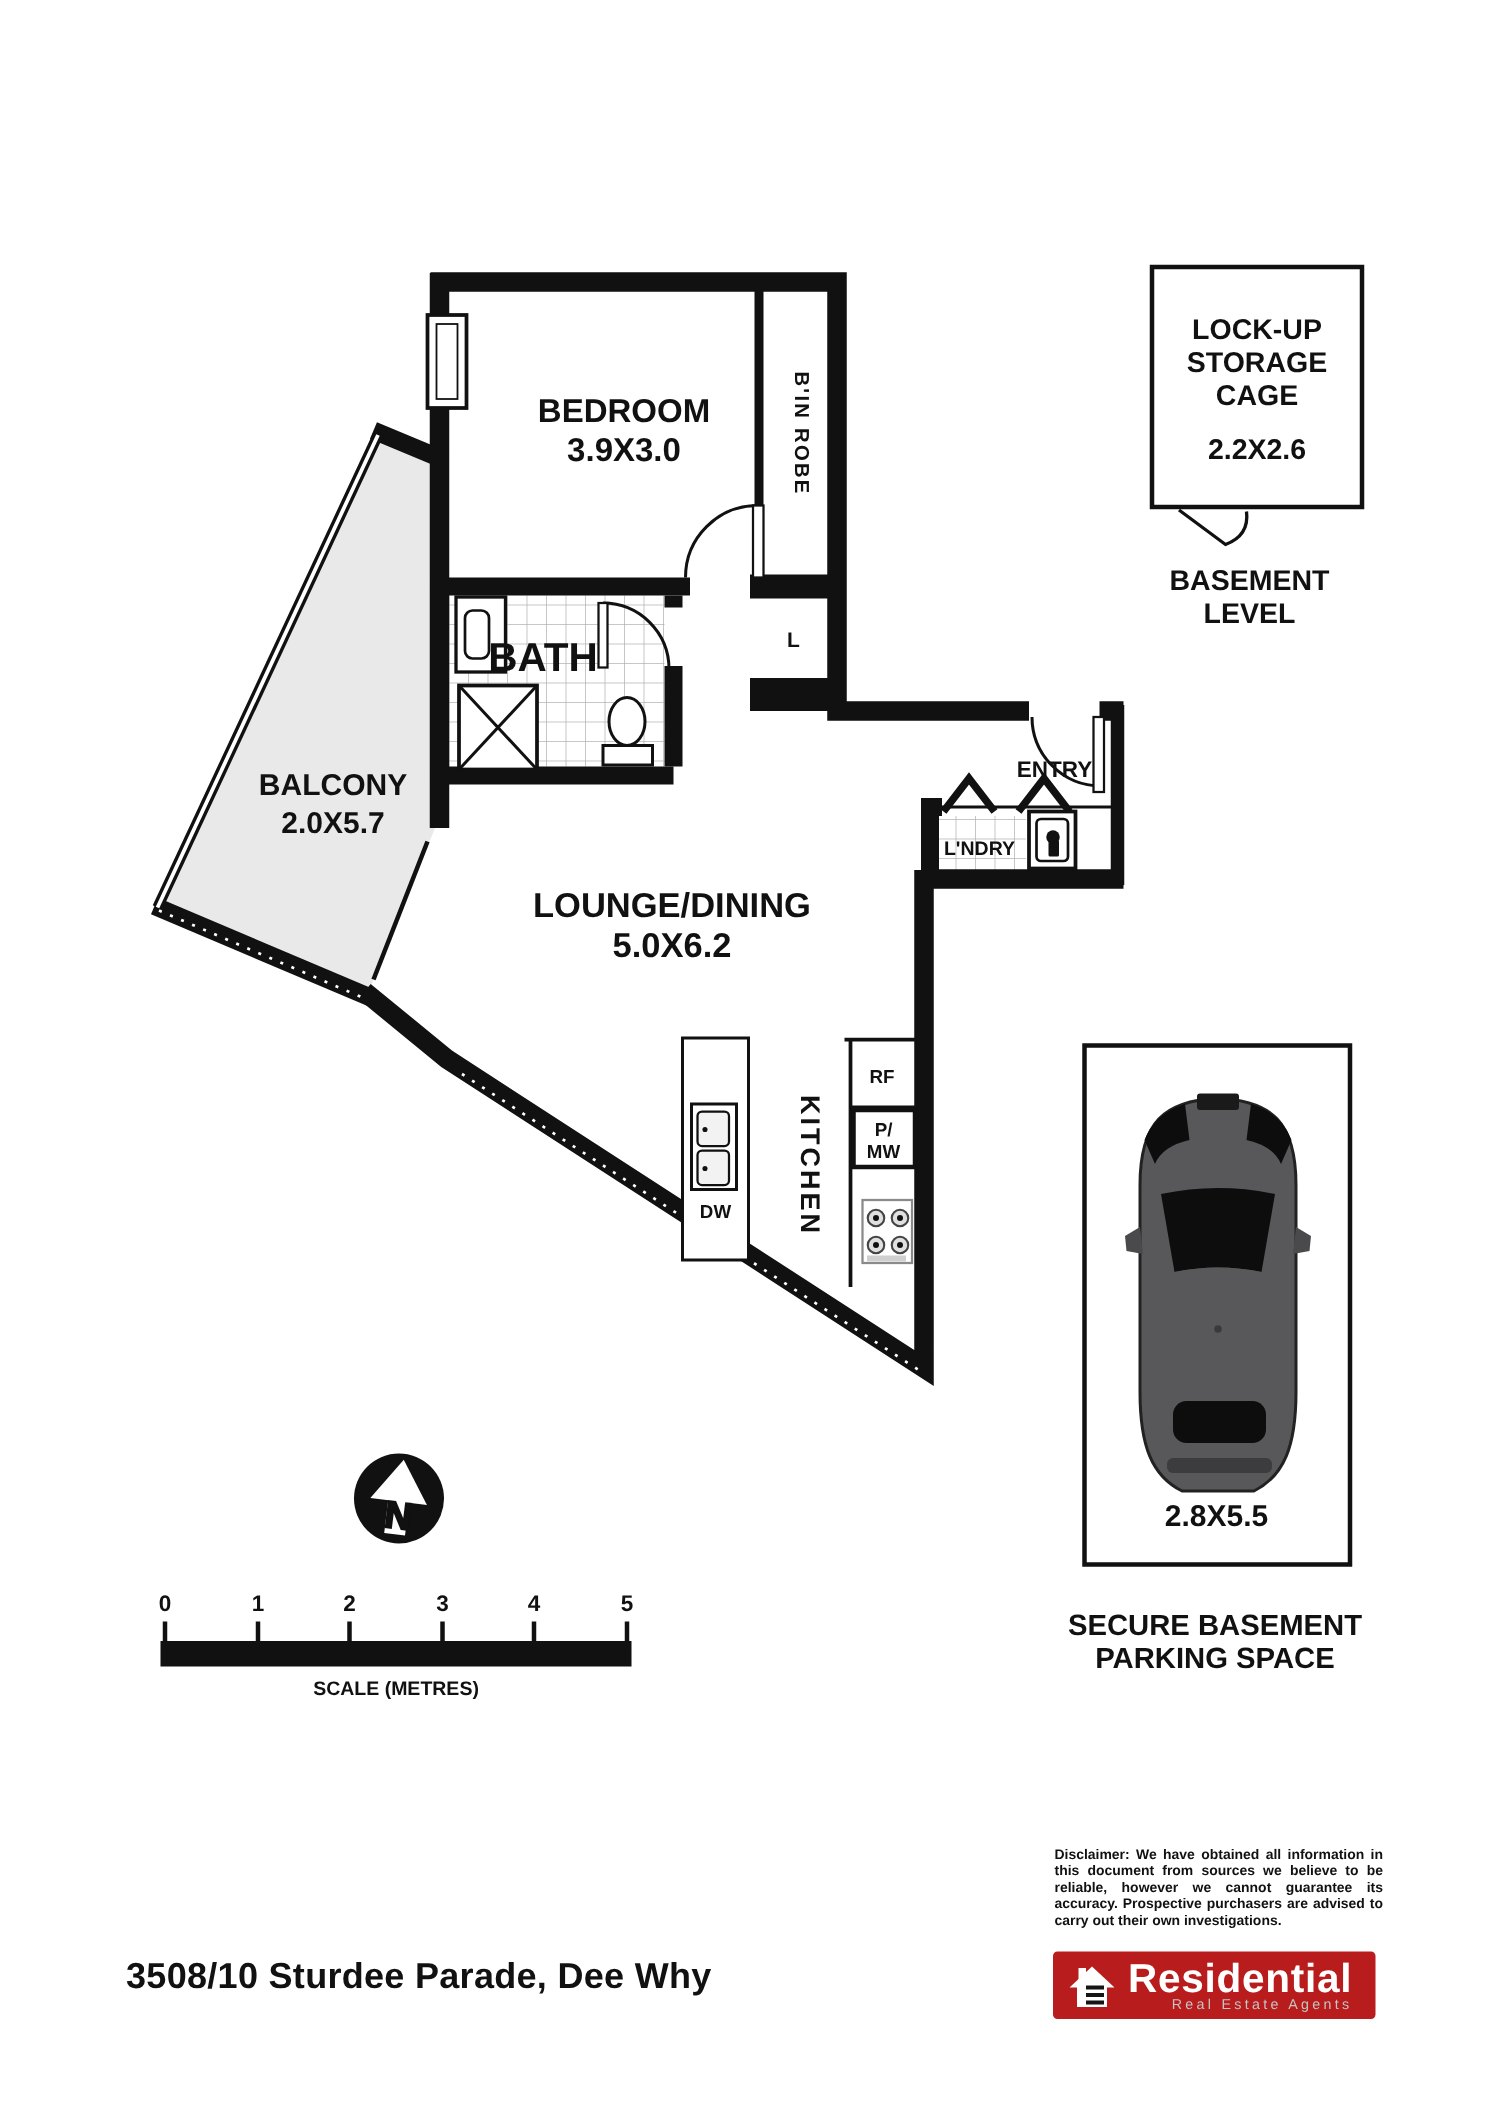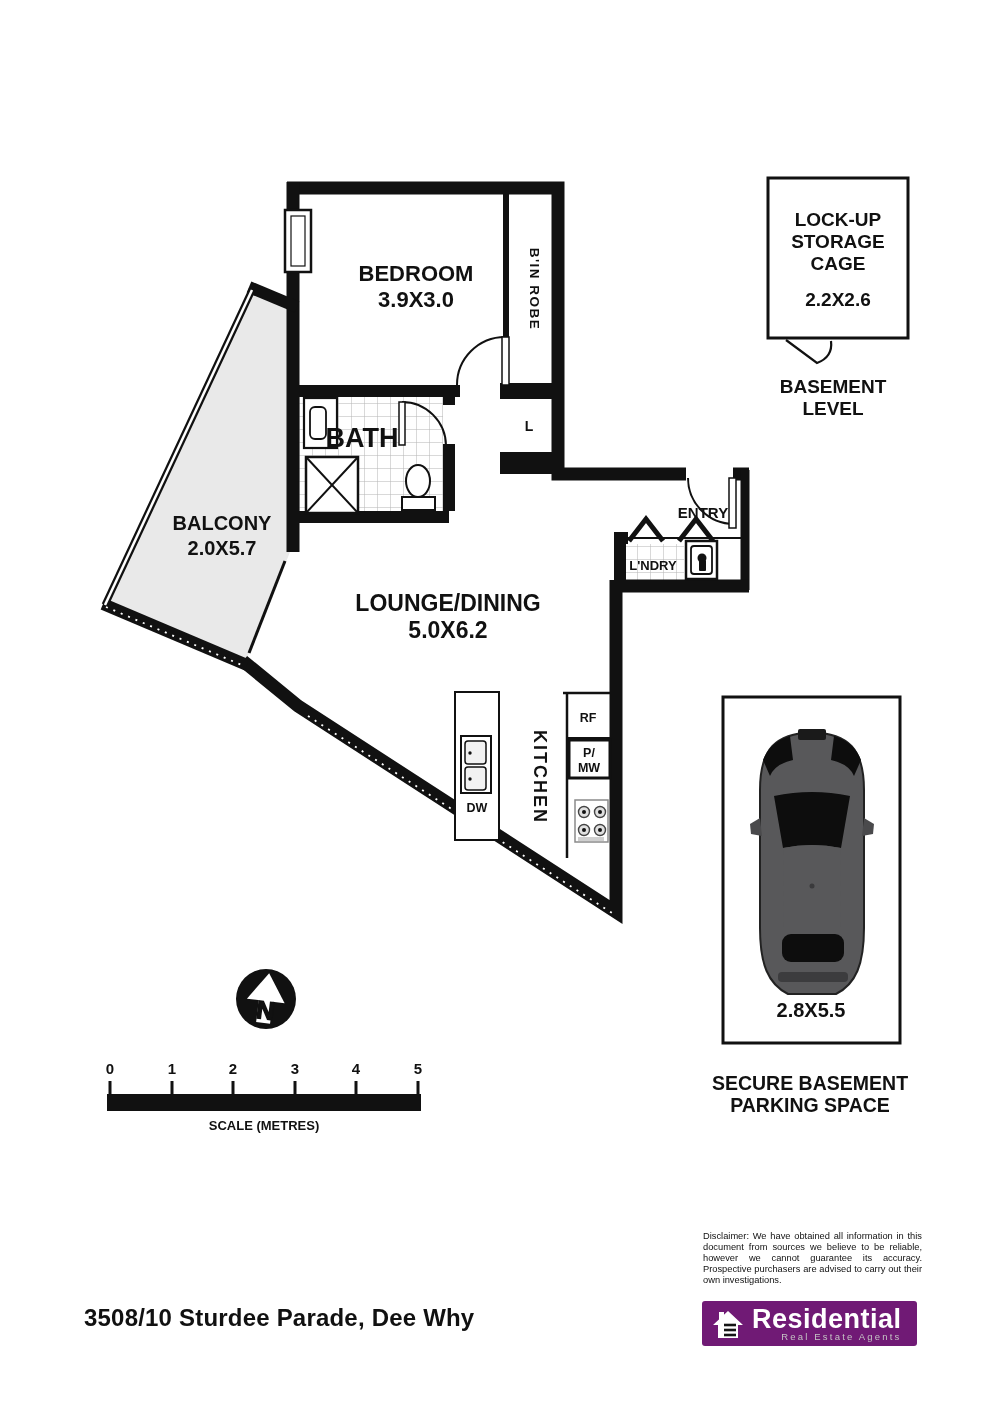--- a/index.html
+++ b/index.html
@@ -8,25 +8,25 @@
     font-family:"Liberation Sans", sans-serif;color:#111;overflow:hidden;
   }
   svg text{font-family:"Liberation Sans", sans-serif;font-weight:bold;fill:#111;}
   .plan-svg{position:absolute;left:0;top:0;}
   .address{
     position:absolute;left:84px;top:1304px;font-size:24px;font-weight:bold;
     letter-spacing:0.2px;white-space:nowrap;
   }
   .disclaimer{
     position:absolute;left:703px;top:1231px;width:219px;
-    font-size:9.3px;line-height:11px;font-weight:normal;text-align:justify;
+    font-size:9.3px;line-height:11px;font-weight:bold;text-align:justify;
   }
   .logo{
     position:absolute;left:702px;top:1301px;width:215px;height:45px;
-    background:#701a75;border-radius:3px;display:flex;align-items:center;
+    background:#b91c1c;border-radius:3px;display:flex;align-items:center;
     padding:0;box-sizing:border-box;
   }
   .logo-icon{margin-left:9px;flex:0 0 auto;}
   .logo-textcol{display:flex;flex-direction:column;margin-left:7px;}
   .logo-name{color:#ffffff;font-size:27px;font-weight:bold;line-height:26px;letter-spacing:0.5px;}
   .logo-tagline{color:#c4c4c4;font-size:9.5px;font-weight:normal;letter-spacing:2.2px;text-align:right;margin-top:-1px;}
 </style>
 </head>
 <body>
 

